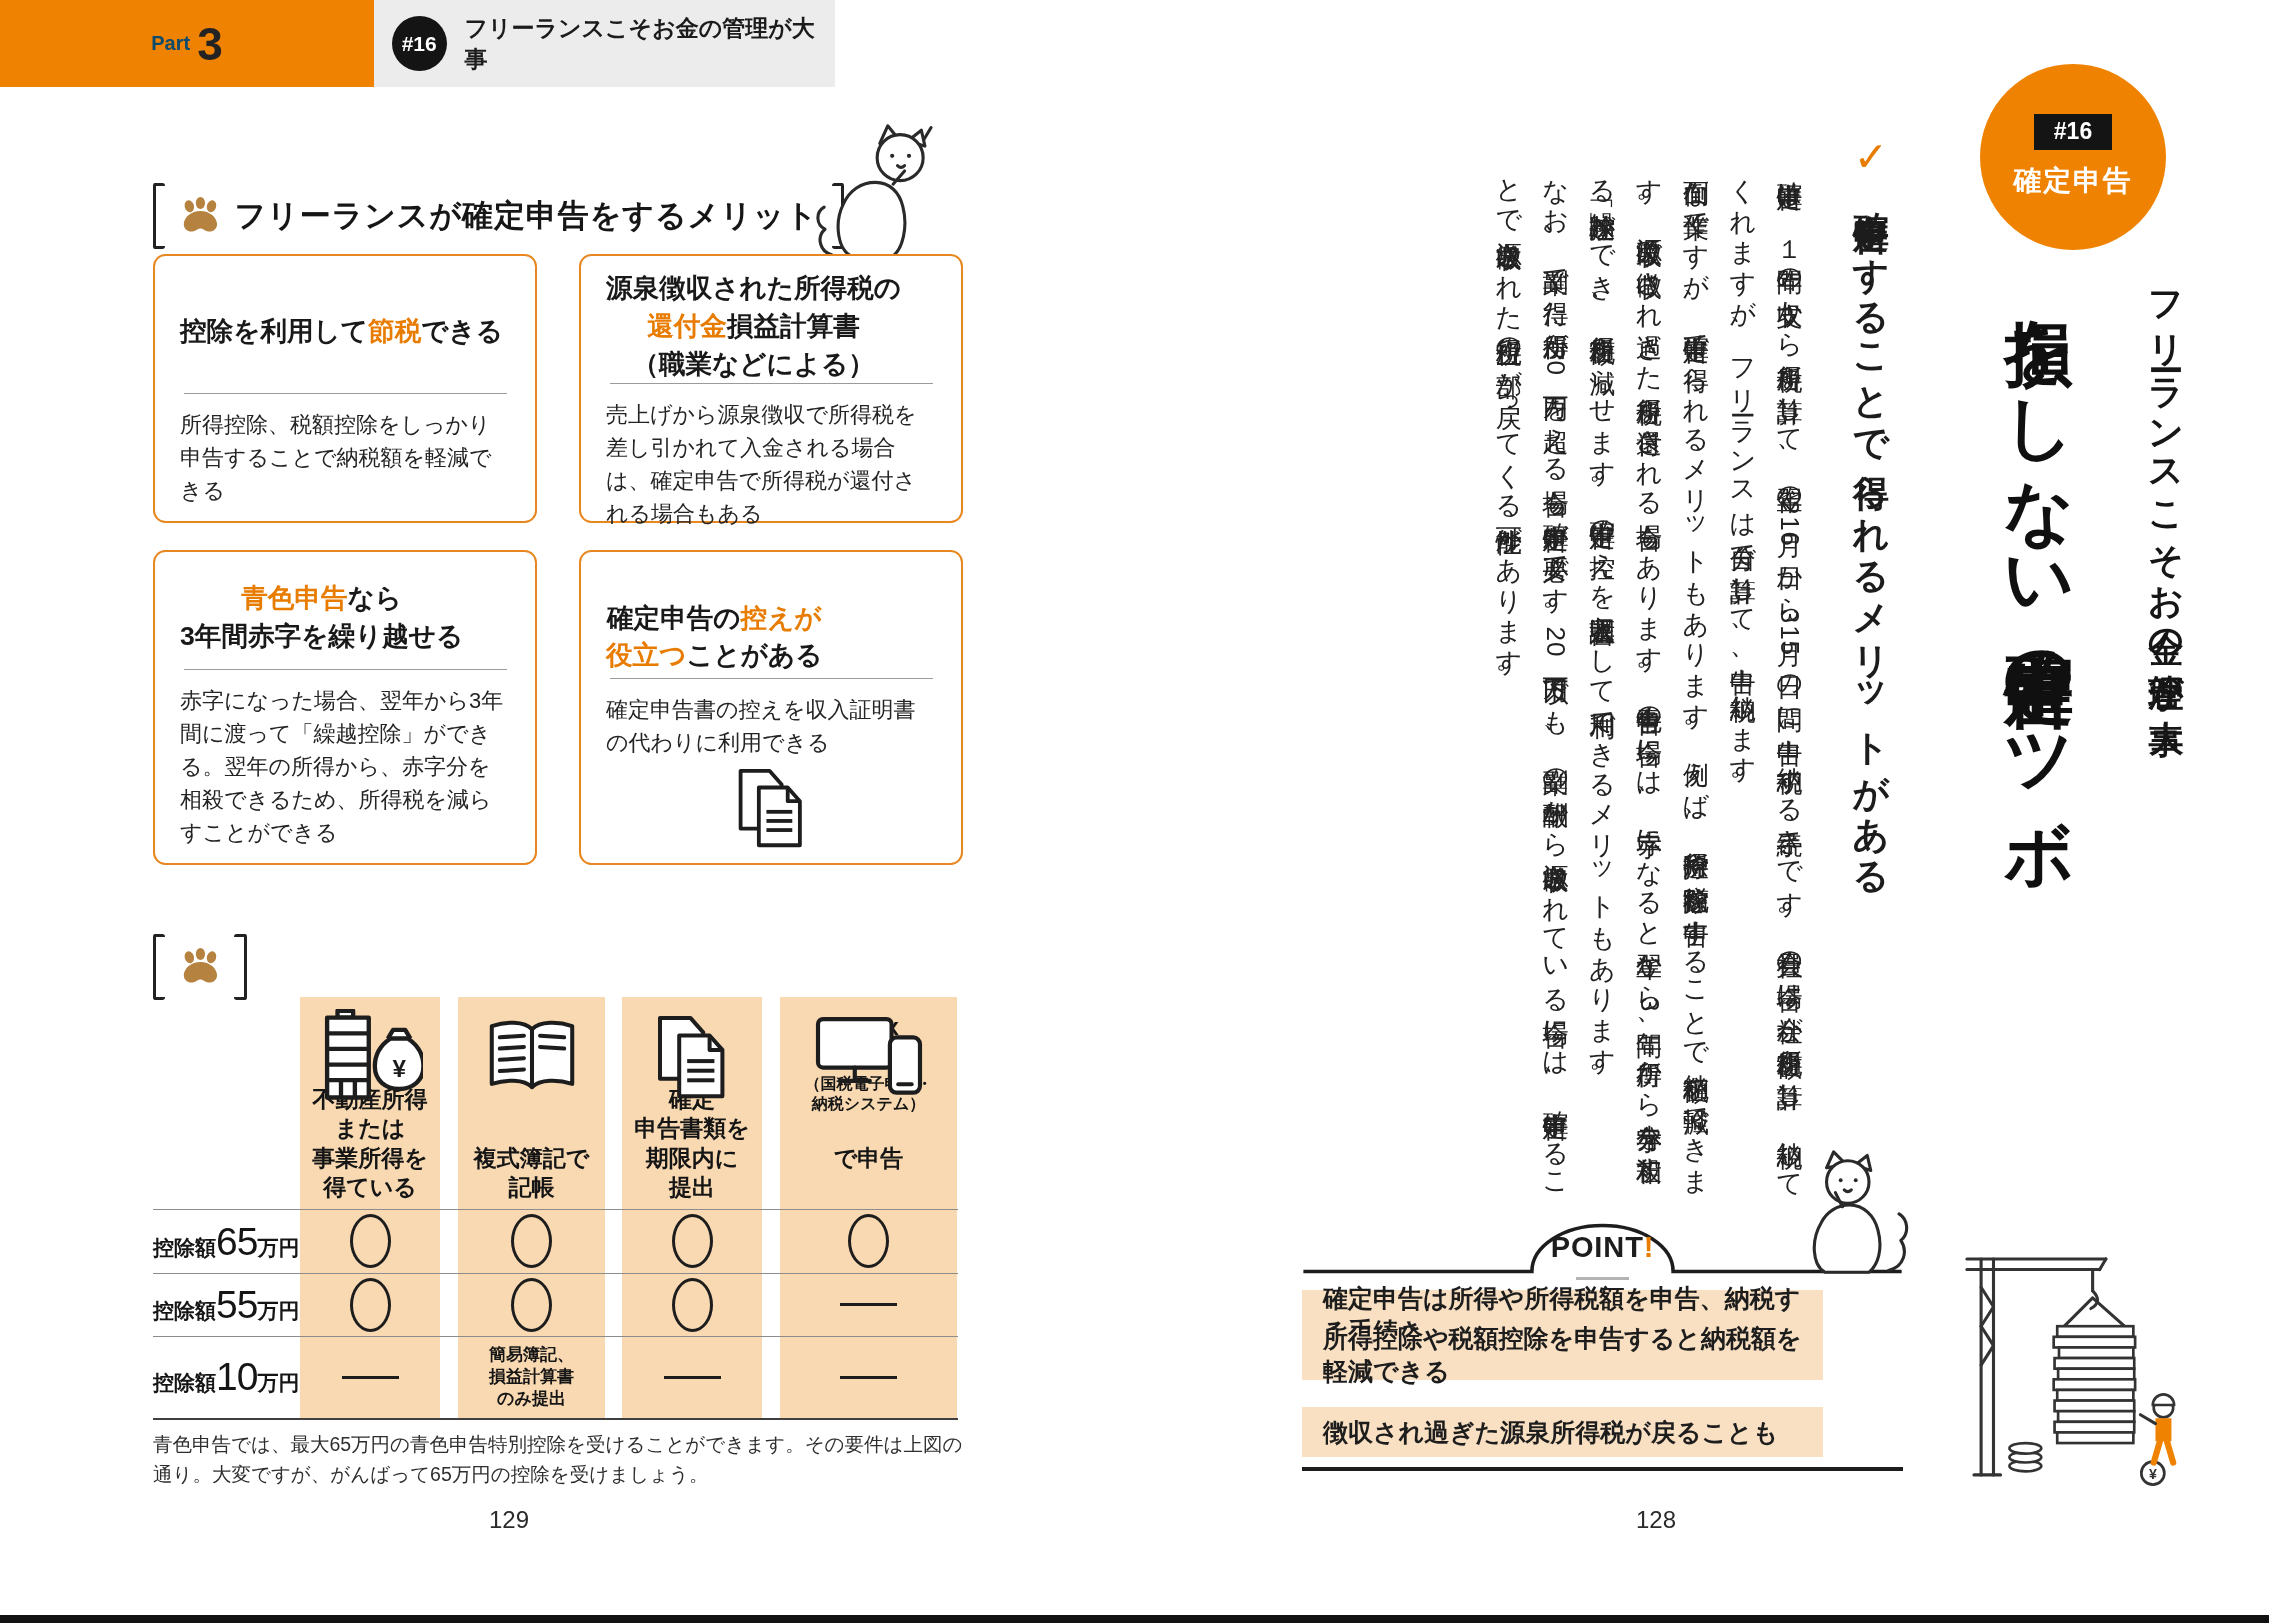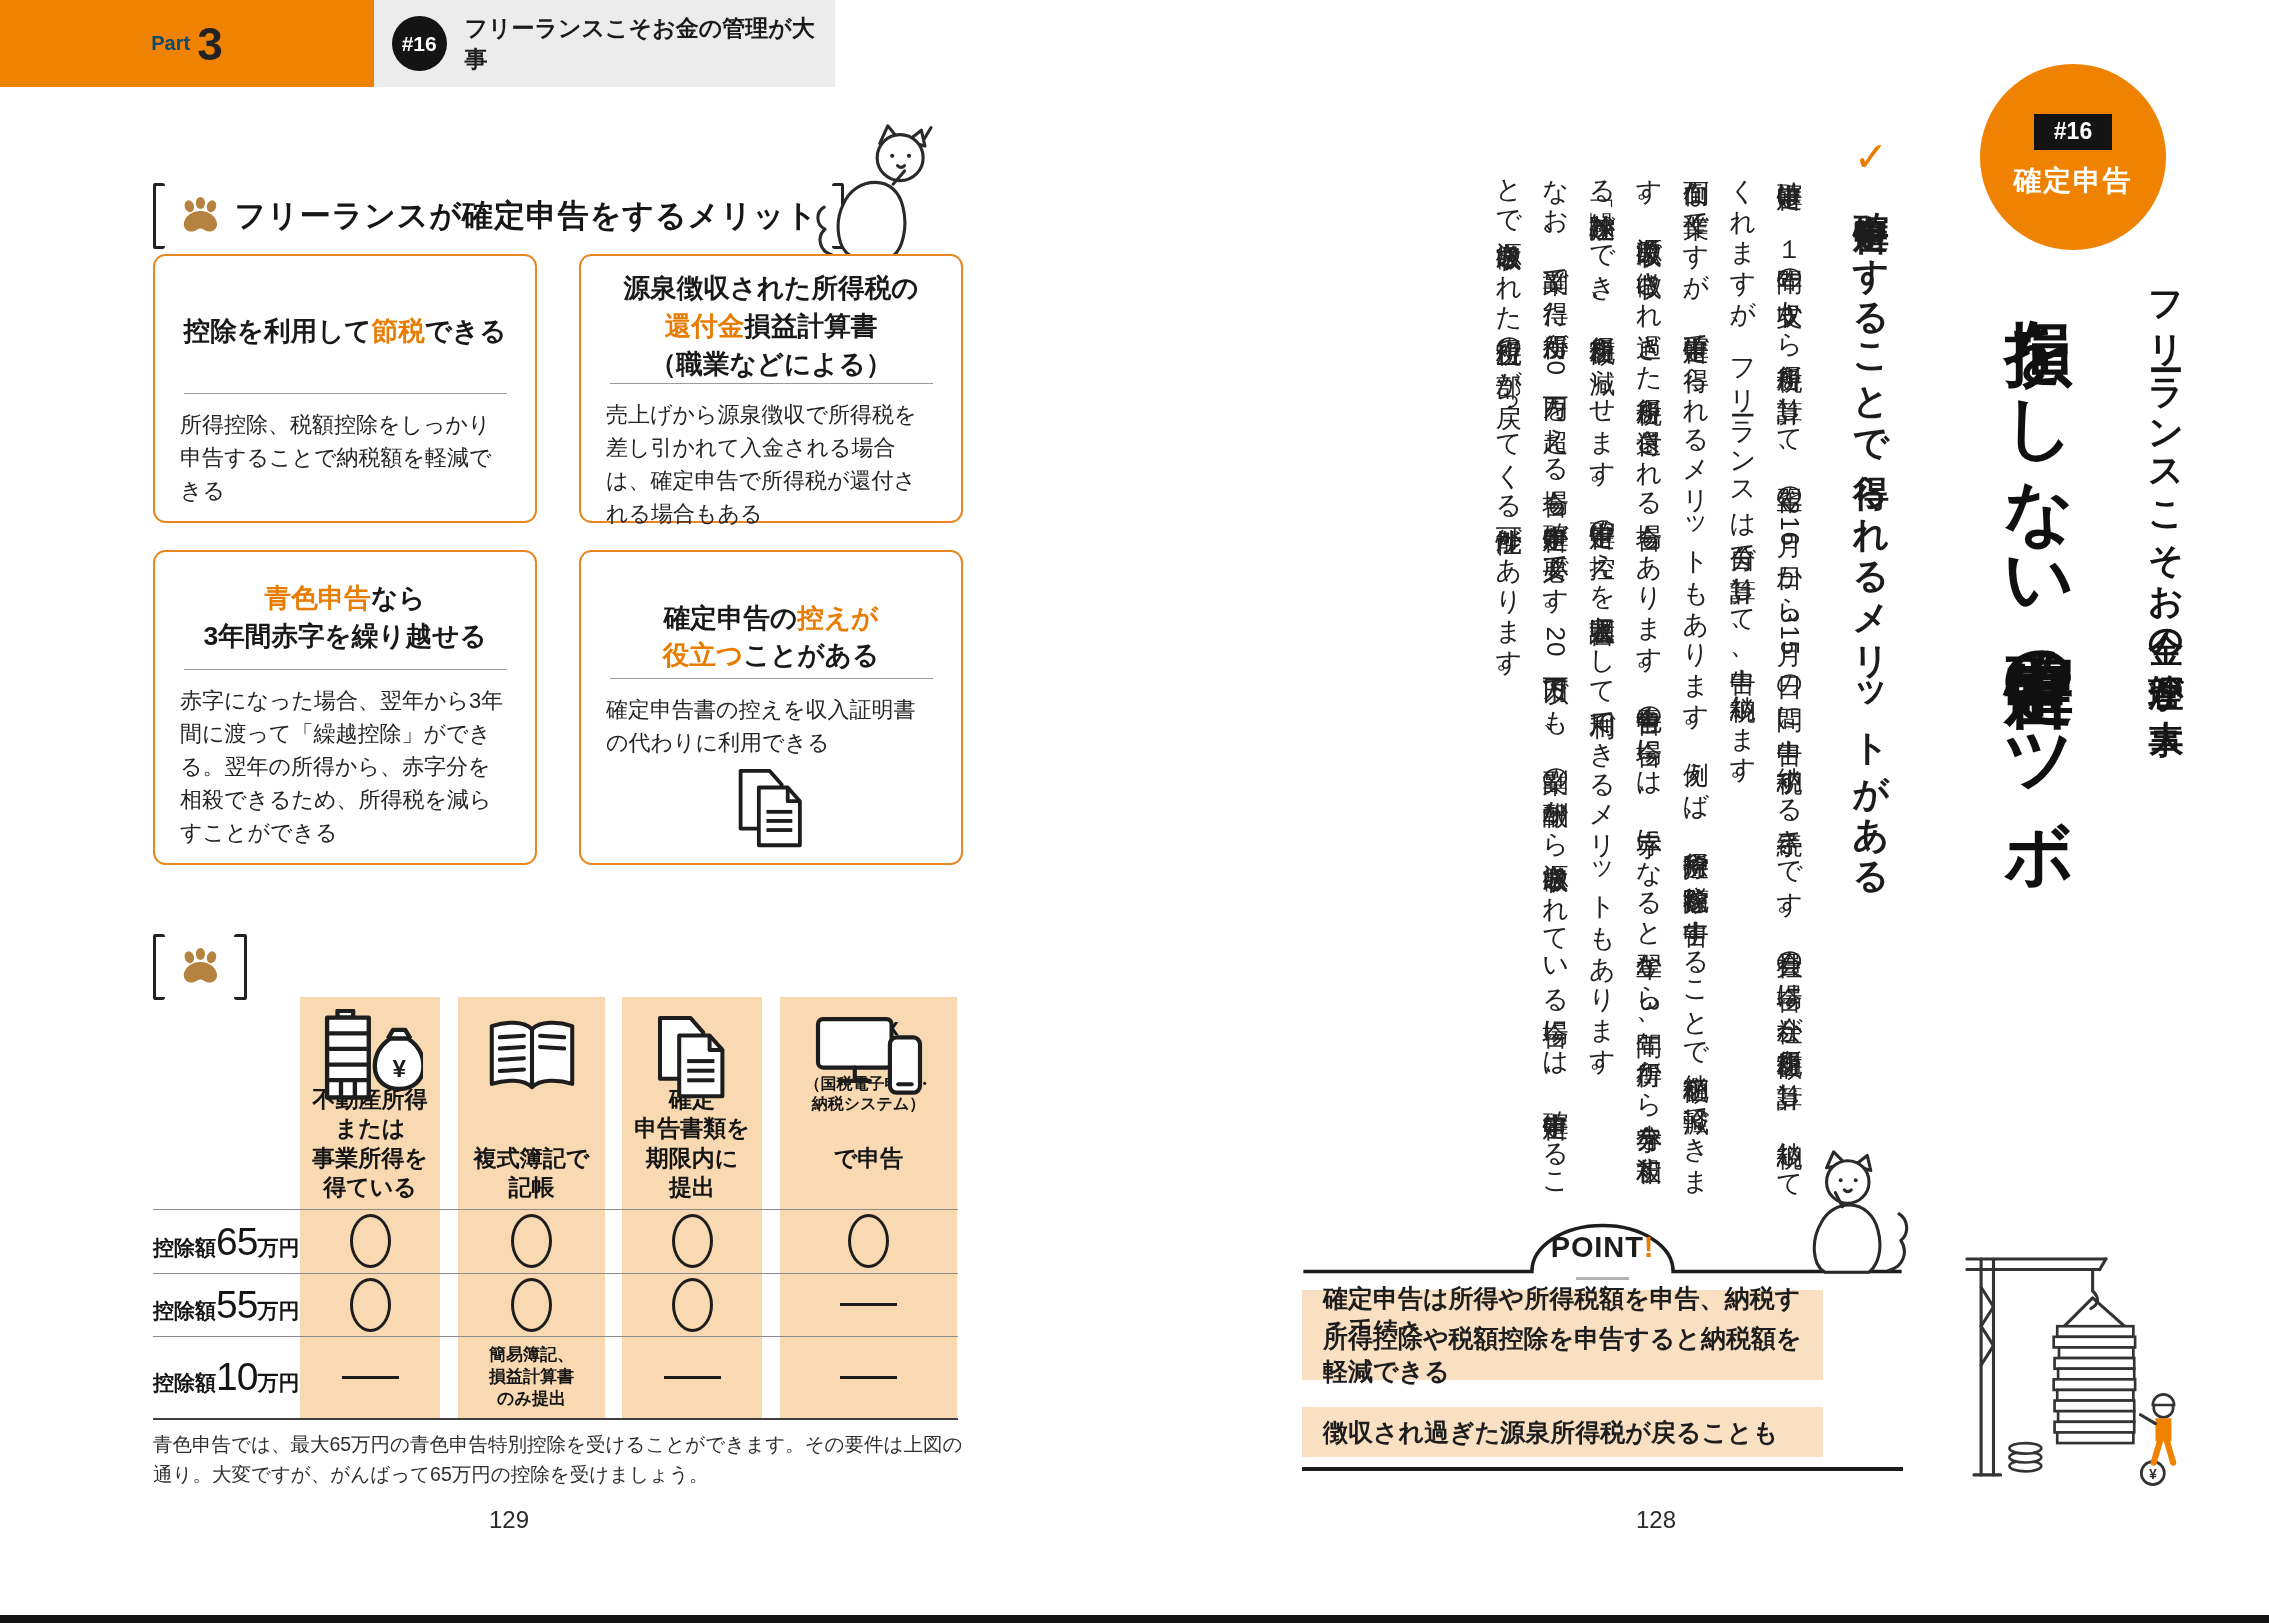--- a/index.html
+++ b/index.html
@@ -20,21 +20,21 @@
   
   .sec-head{position:absolute;display:flex;align-items:center;gap:14px;height:67px;}
   .bk{width:12.4px;height:66px;border:3.5px solid #222;border-radius:2.7px;box-sizing:border-box;}
   .bk.l{border-right:none;}
   .bk.r{border-left:none;}
   .sec-title{font-size:31px;font-weight:700;color:#161616;letter-spacing:0.9px;}
 
   
   .card{position:absolute;border:2.7px solid #e8871f;border-radius:12.4px;background:#fff;
         box-sizing:border-box;padding:14px 25px;display:flex;flex-direction:column;}
-  .card-title{height:126px;display:flex;align-items:center;justify-content:center;}
+  .card-title{height:126px;display:flex;align-items:center;}
   .card.tall .card-title{height:135px;}
   .card-title-inner{text-align:center;font-size:26.6px;font-weight:700;line-height:1.42;color:#191919;white-space:pre-line;}
   .hl{color:#e87c00;}
   .card-divider{border-top:1.8px solid #9b9b9b;margin:0 3.5px;}
   .card-body{margin-top:14px;font-size:22px;line-height:1.5;color:#242424;}
   .card-icon-wrap{display:flex;justify-content:center;margin-top:5.3px;}
 
   
   .stripe{position:absolute;top:997px;height:421px;background:#f8d9b2;}
   .col-head{position:relative;height:211px;display:flex;flex-direction:column;align-items:center;justify-content:flex-end;padding-bottom:5.3px;box-sizing:border-box;}

